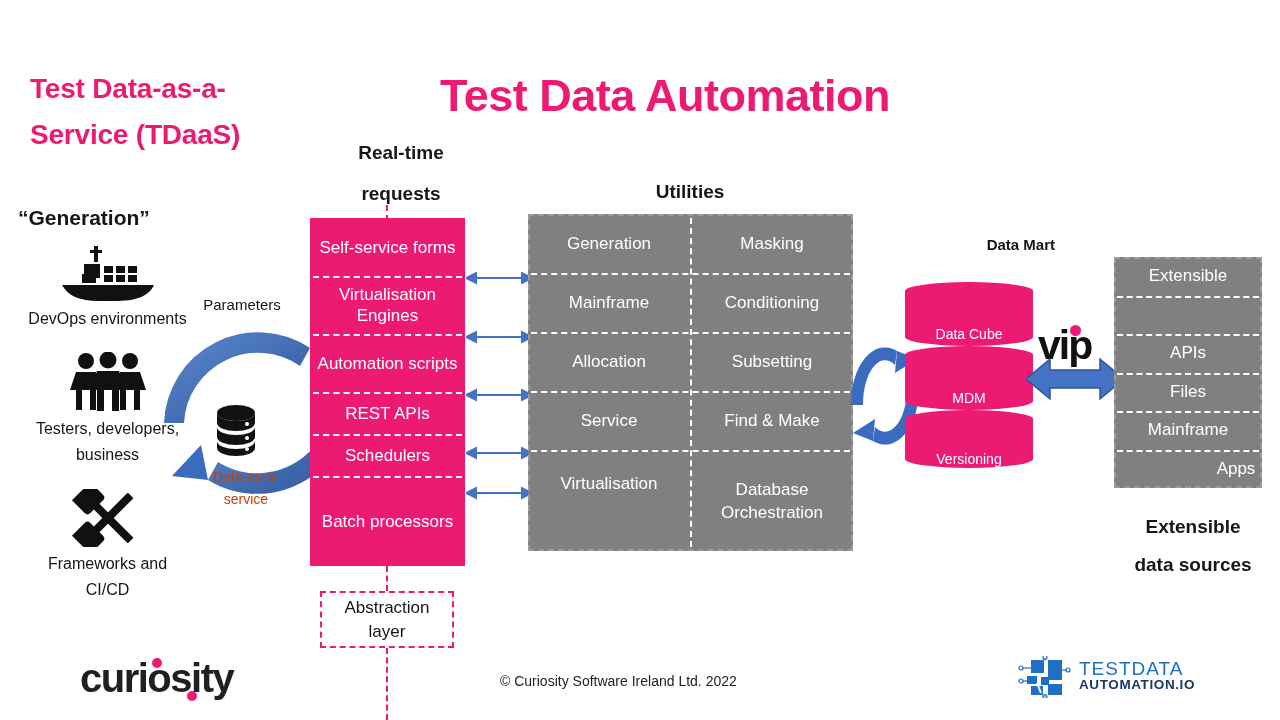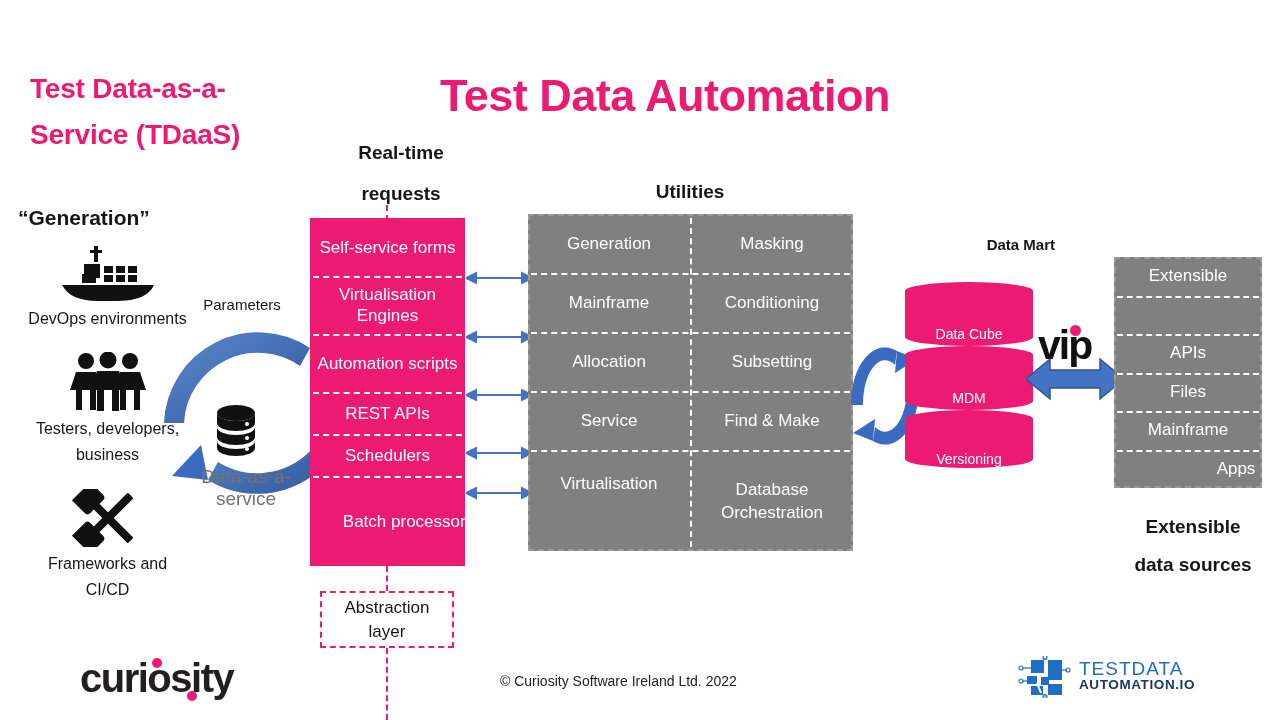--- a/index.html
+++ b/index.html
@@ -258,39 +258,39 @@
         <path d="M2 9 v10 a19 8 0 0 0 38 0 v-10 a19 8 0 0 1 -38 0 z"></path>
         <path d="M2 23 v10 a19 8 0 0 0 38 0 v-10 a19 8 0 0 1 -38 0 z"></path>
         <path d="M2 37 v7 a19 8 0 0 0 38 0 v-7 a19 8 0 0 1 -38 0 z"></path>
       </g>
       <circle cx="32" cy="20" r="2" fill="#fff"></circle>
       <circle cx="32" cy="34" r="2" fill="#fff"></circle>
       <circle cx="32" cy="45" r="2" fill="#fff"></circle>
     </svg>
   </div>
 
-  <div class="abs" style="left:196px;top:466px;width:100px;font-size:19px;color:#737373;text-align:center;line-height:22px;">
+  <div class="abs" style="left:196px;top:466px;width:100px;font-size:14px;color:#c2410c;text-align:center;line-height:22px;">
     <div>Data-as-a-</div>
     <div>service</div>
   </div>
 
   <div class="abs pink-dash-v" style="left:386px;top:205px;height:16px;"></div>
 
   <div class="abs" id="pink-col">
     <div class="pink-cell" style="top:0px;height:58px;">Self-service forms</div>
     <div class="pink-sep" style="top:58px;"></div>
     <div class="pink-cell" style="top:58px;height:58px;">Virtualisation Engines</div>
     <div class="pink-sep" style="top:116px;"></div>
     <div class="pink-cell" style="top:116px;height:58px;">Automation scripts</div>
     <div class="pink-sep" style="top:174px;"></div>
     <div class="pink-cell" style="top:174px;height:42px;">REST APIs</div>
     <div class="pink-sep" style="top:216px;"></div>
     <div class="pink-cell" style="top:216px;height:42px;">Schedulers</div>
     <div class="pink-sep" style="top:258px;"></div>
-    <div class="pink-cell" style="top:258px;height:90px;margin-left:21px;">Batch processors</div>
+    <div class="pink-cell" style="top:258px;height:90px;">Batch processors</div>
   </div>
 
   <div class="abs" style="left:466px;top:260px;width:66px;height:250px;">
     <svg width="66" height="250" viewBox="0 0 66 250">
       <g stroke="#4472C4" stroke-width="2" fill="#4472C4">
         <g>
             <line x1="8" y1="18" x2="58" y2="18"></line>
             <path d="M0 18 L10 13 L10 23 Z"></path>
             <path d="M66 18 L56 13 L56 23 Z"></path>
           </g>

